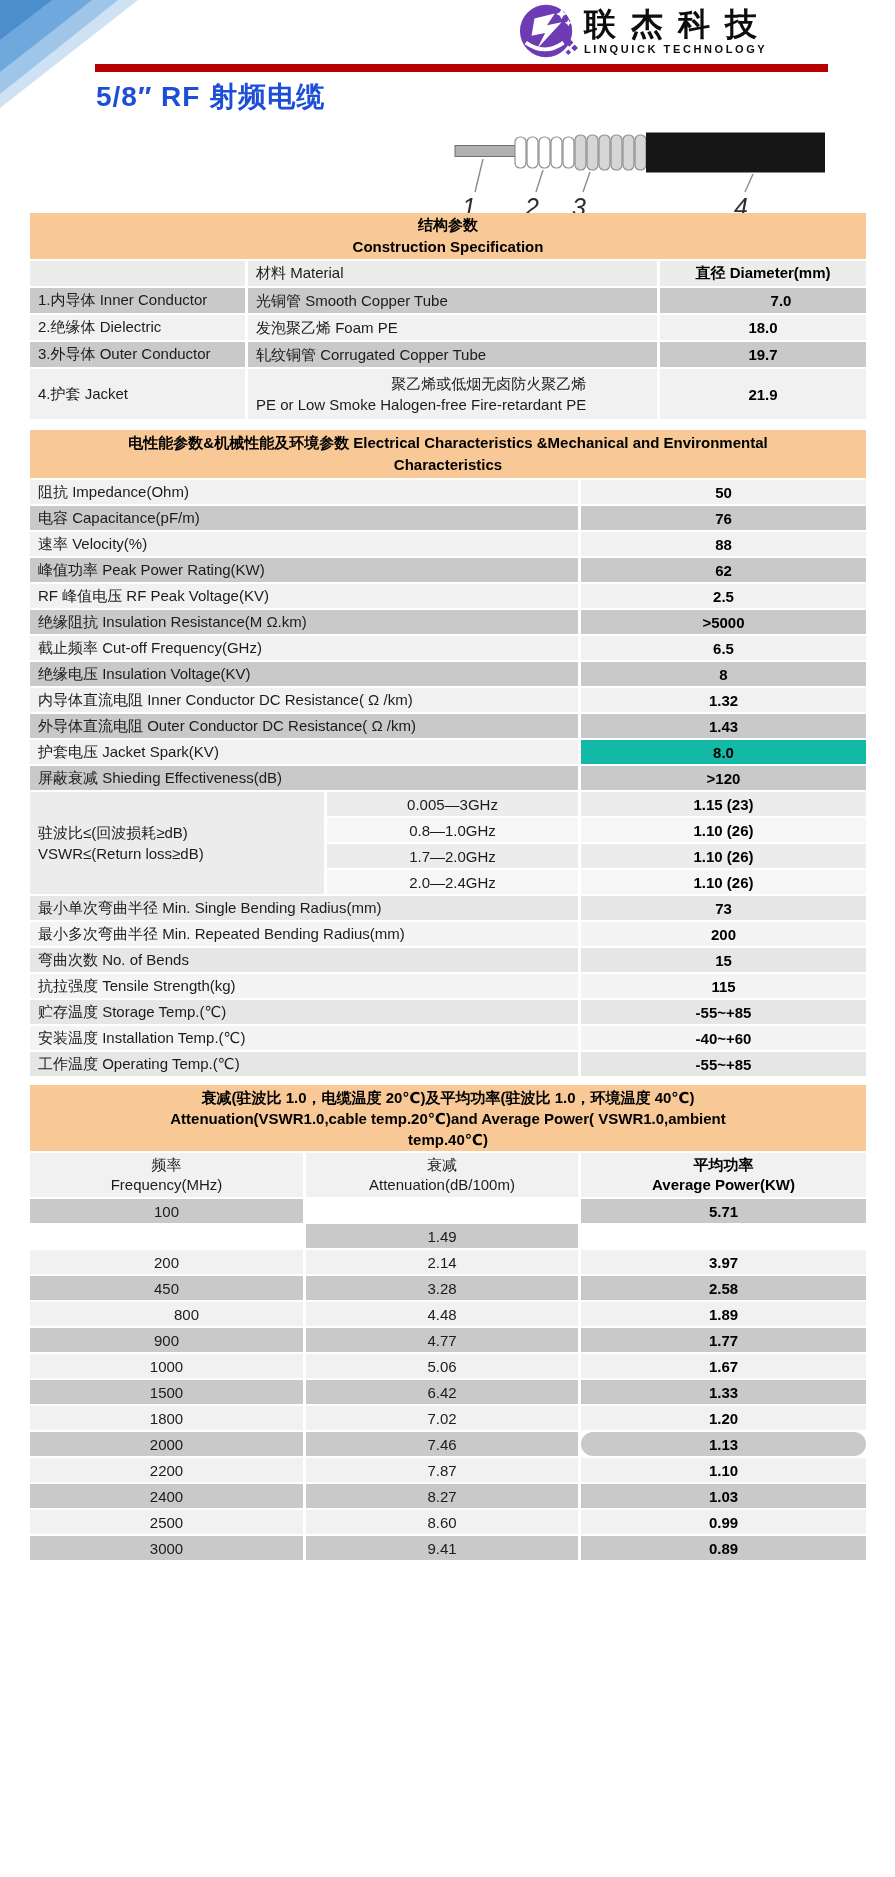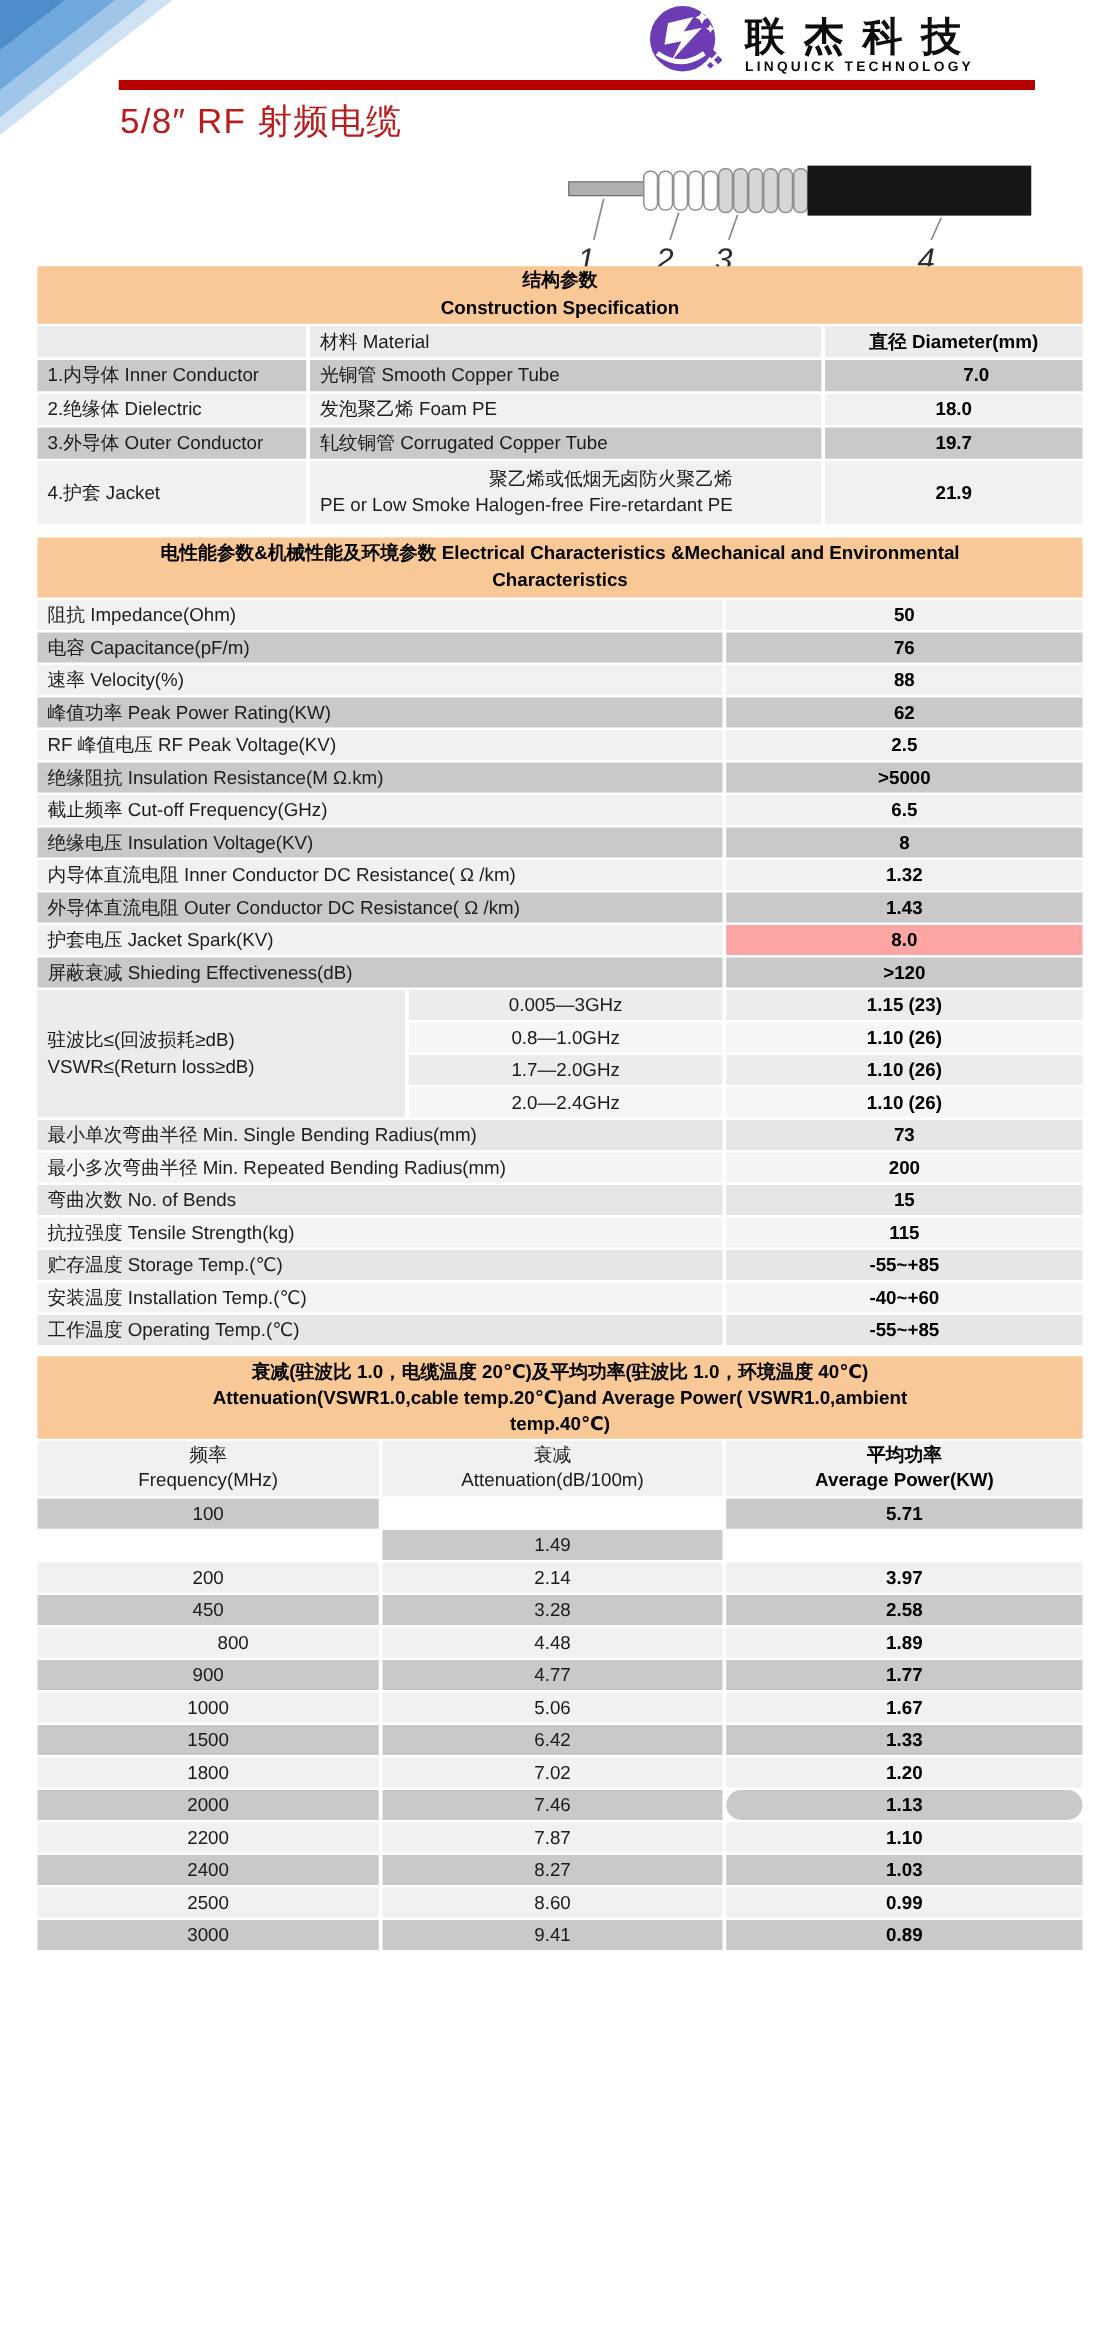--- a/index.html
+++ b/index.html
@@ -3,25 +3,25 @@
 <meta charset="utf-8">
 <style>
   html,body{margin:0;padding:0;}
   body{
     width:895px;height:1877px;position:relative;background:#ffffff;
     font-family:"Liberation Sans","DejaVu Sans",sans-serif;color:#1b1b1b;
     overflow:hidden;
   }
   
   .tri{position:absolute;left:0;top:0;}
-  .logo{position:absolute;left:518px;top:2px;display:flex;align-items:flex-end;gap:18px;}
+  .logo{position:absolute;left:518px;top:2px;display:flex;align-items:center;gap:6px;}
   .logo-text .cn{font-size:32px;font-weight:bold;letter-spacing:15px;line-height:34px;color:#0d0d0d;white-space:nowrap;}
   .logo-text .en{font-size:11px;font-weight:bold;letter-spacing:2.6px;color:#0d0d0d;white-space:nowrap;margin-top:2px;}
   .redbar{position:absolute;left:95px;top:64px;width:733px;height:8px;background:#b70000;}
-  .title{position:absolute;left:96px;top:78px;margin:0;font-size:28px;font-weight:normal;letter-spacing:1px;color:#b91c1c;}
+  .title{position:absolute;left:96px;top:78px;margin:0;font-size:28px;font-weight:bold;letter-spacing:1px;color:#1d4ed8;}
   .cable{position:absolute;left:383px;top:128px;}
   .cable .num{font-size:25px;font-style:italic;fill:#2e2e2e;font-family:"Liberation Sans",sans-serif;}
   
   .tbl{position:absolute;left:30px;width:836px;display:grid;gap:2px 3px;background:transparent;}
   #construction{top:213px;grid-template-columns:215px 409px 206px;}
   #electrical{top:430px;grid-template-columns:294px 251px 285px;}
   #attenuation{top:1085px;grid-template-columns:273px 272px 285px;}
   .oh{grid-column:1 / -1;background:#f8c996;display:flex;flex-direction:column;align-items:center;justify-content:center;
       font-weight:bold;font-size:15px;line-height:22px;color:#000;text-align:center;}
   .oh3{line-height:21px;}
@@ -139,21 +139,21 @@
       <div class="c h24 ctr b" style="background: rgb(201, 201, 201);">&gt;5000</div>
       <div class="c h24 pad" style="background: rgb(241, 241, 241); grid-column: 1 / 3;">截止频率 Cut-off Frequency(GHz)</div>
       <div class="c h24 ctr b" style="background: rgb(241, 241, 241);">6.5</div>
       <div class="c h24 pad" style="background: rgb(201, 201, 201); grid-column: 1 / 3;">绝缘电压 Insulation Voltage(KV)</div>
       <div class="c h24 ctr b" style="background: rgb(201, 201, 201);">8</div>
       <div class="c h24 pad" style="background: rgb(241, 241, 241); grid-column: 1 / 3;">内导体直流电阻 Inner Conductor DC Resistance( Ω /km)</div>
       <div class="c h24 ctr b" style="background: rgb(241, 241, 241);">1.32</div>
       <div class="c h24 pad" style="background: rgb(201, 201, 201); grid-column: 1 / 3;">外导体直流电阻 Outer Conductor DC Resistance( Ω /km)</div>
       <div class="c h24 ctr b" style="background: rgb(201, 201, 201);">1.43</div>
       <div class="c h24 pad" style="background: rgb(241, 241, 241); grid-column: 1 / 3;">护套电压 Jacket Spark(KV)</div>
-      <div class="c h24 ctr b" style="background: #fca5a5; text-align: center;">8.0</div>
+      <div class="c h24 ctr b" style="background: #14b8a6; text-align: center;">8.0</div>
       <div class="c h24 pad" style="background: rgb(201, 201, 201); grid-column: 1 / 3;">屏蔽衰减 Shieding Effectiveness(dB)</div>
       <div class="c h24 ctr b" style="background: rgb(201, 201, 201);">&gt;120</div>
       <div class="c pad pre" style="background: rgb(236, 236, 236); grid-row: span 4;">驻波比≤(回波损耗≥dB)
 VSWR≤(Return loss≥dB)</div>
       <div class="c h24 ctr" style="background: rgb(236, 236, 236);">0.005—3GHz</div>
       <div class="c h24 ctr b" style="background: rgb(236, 236, 236);">1.15 (23)</div>
       <div class="c h24 ctr" style="background: rgb(246, 246, 246);">0.8—1.0GHz</div>
       <div class="c h24 ctr b" style="background: rgb(246, 246, 246);">1.10 (26)</div>
       <div class="c h24 ctr" style="background: rgb(236, 236, 236);">1.7—2.0GHz</div>
       <div class="c h24 ctr b" style="background: rgb(236, 236, 236);">1.10 (26)</div>

